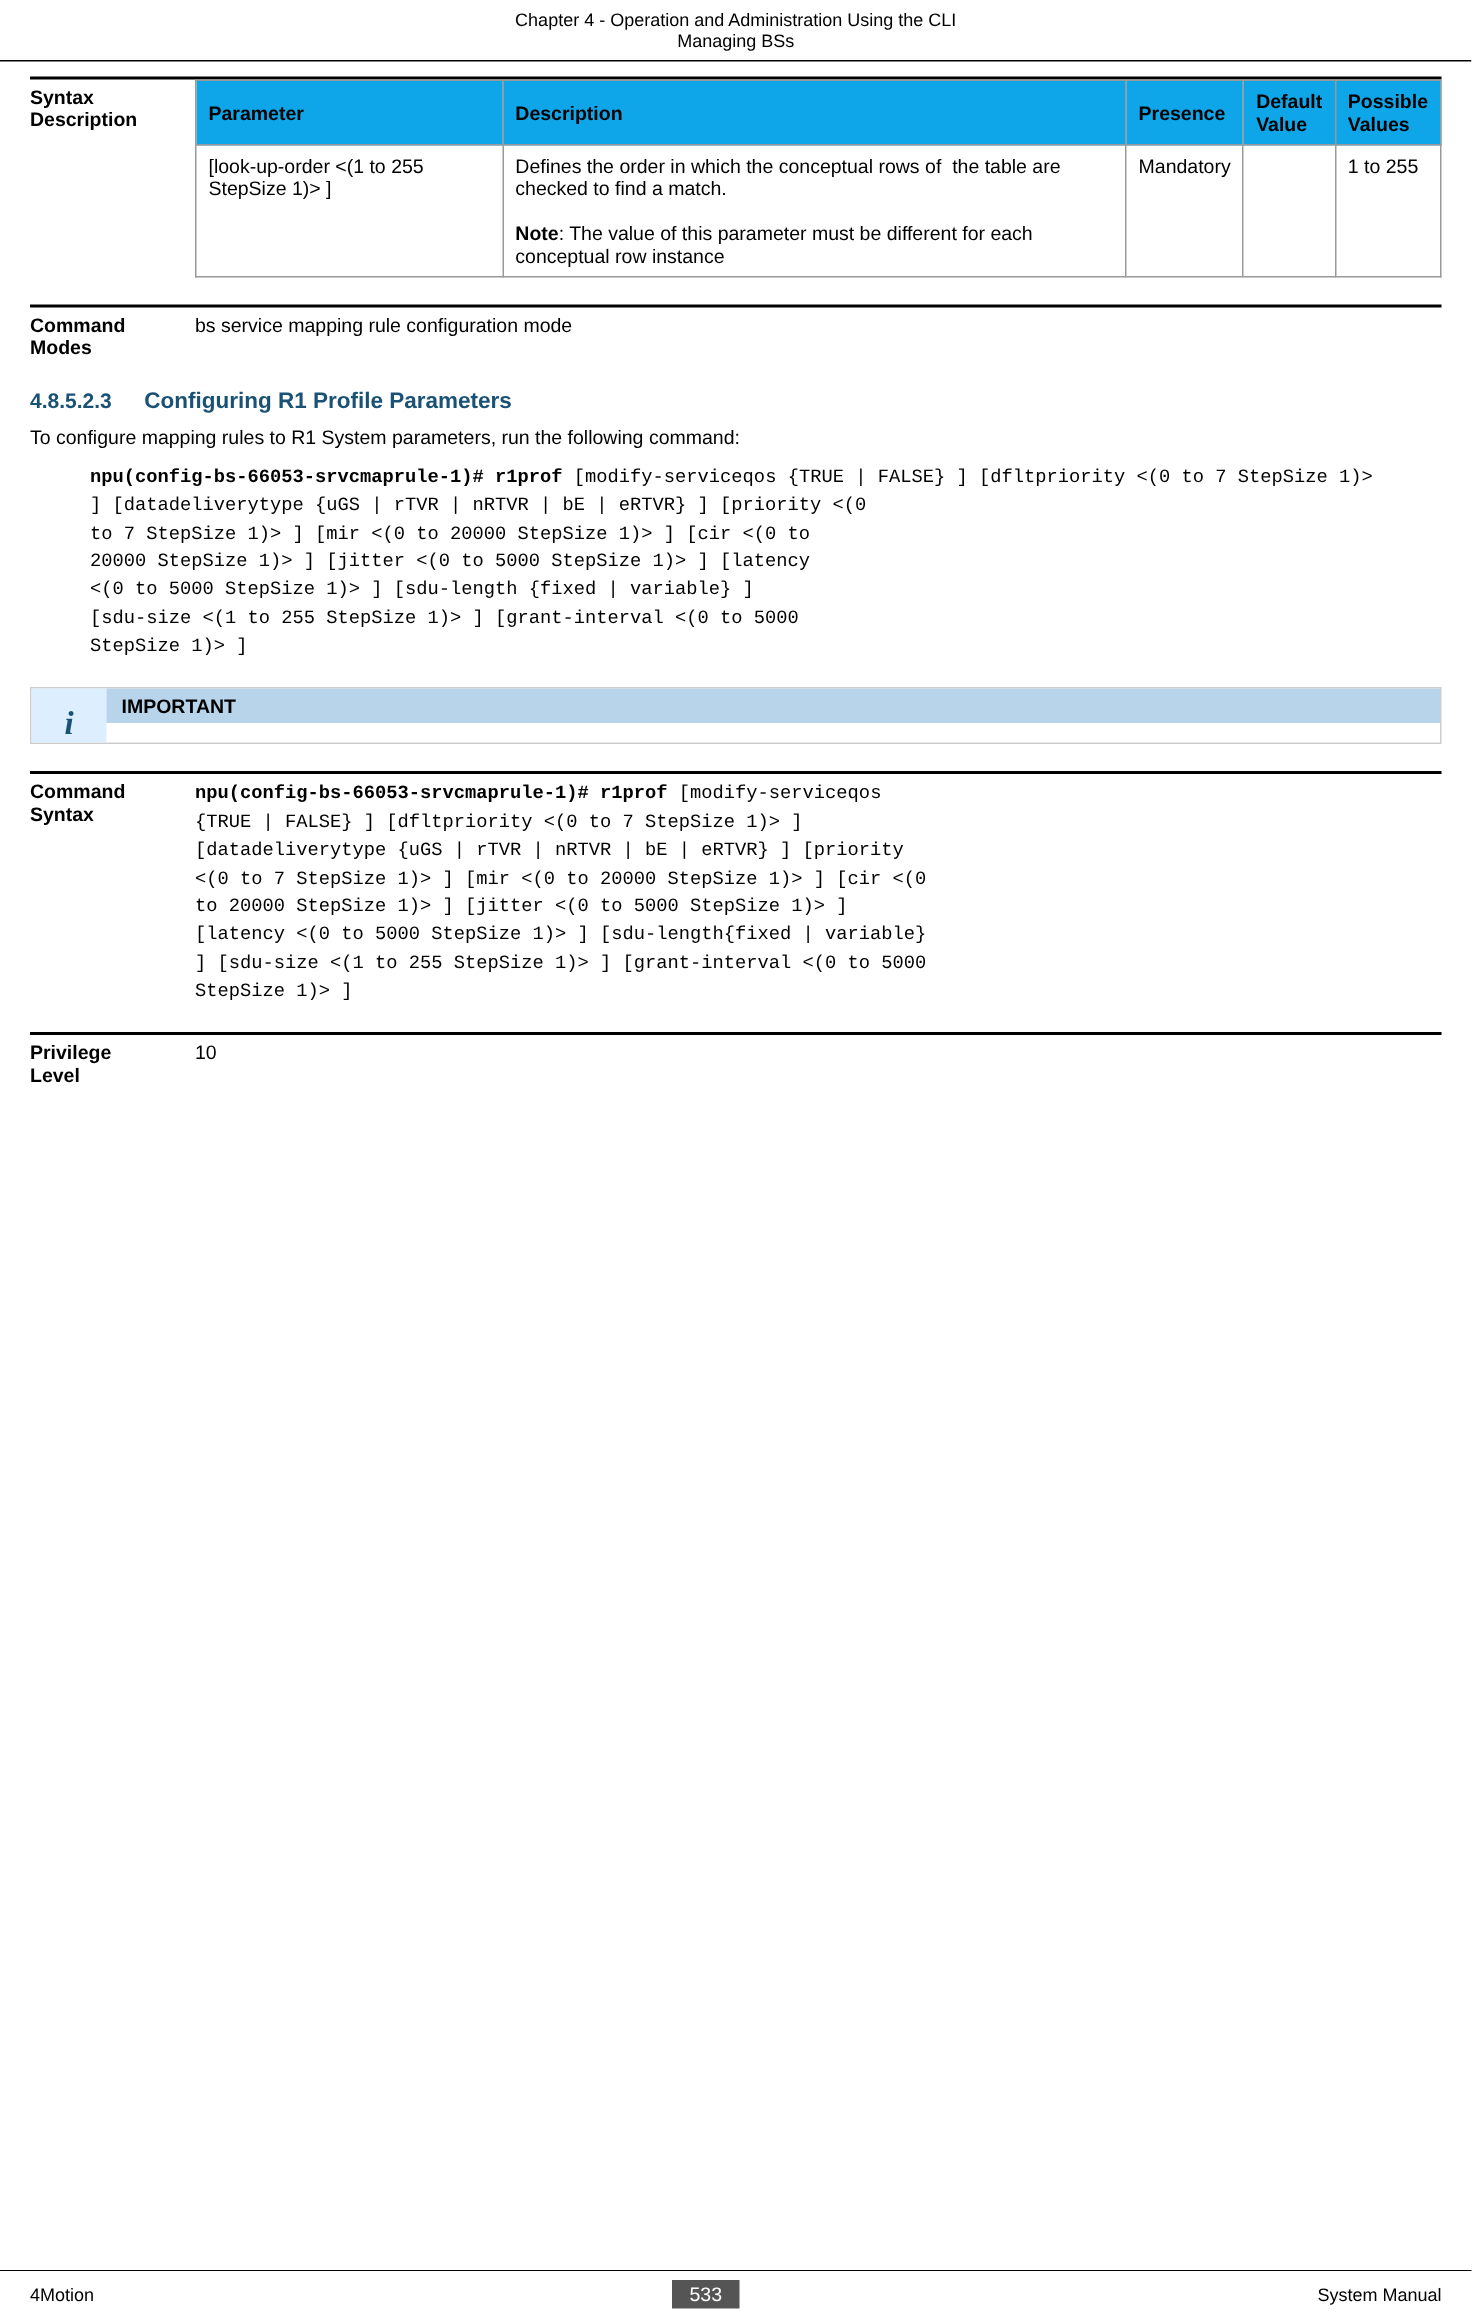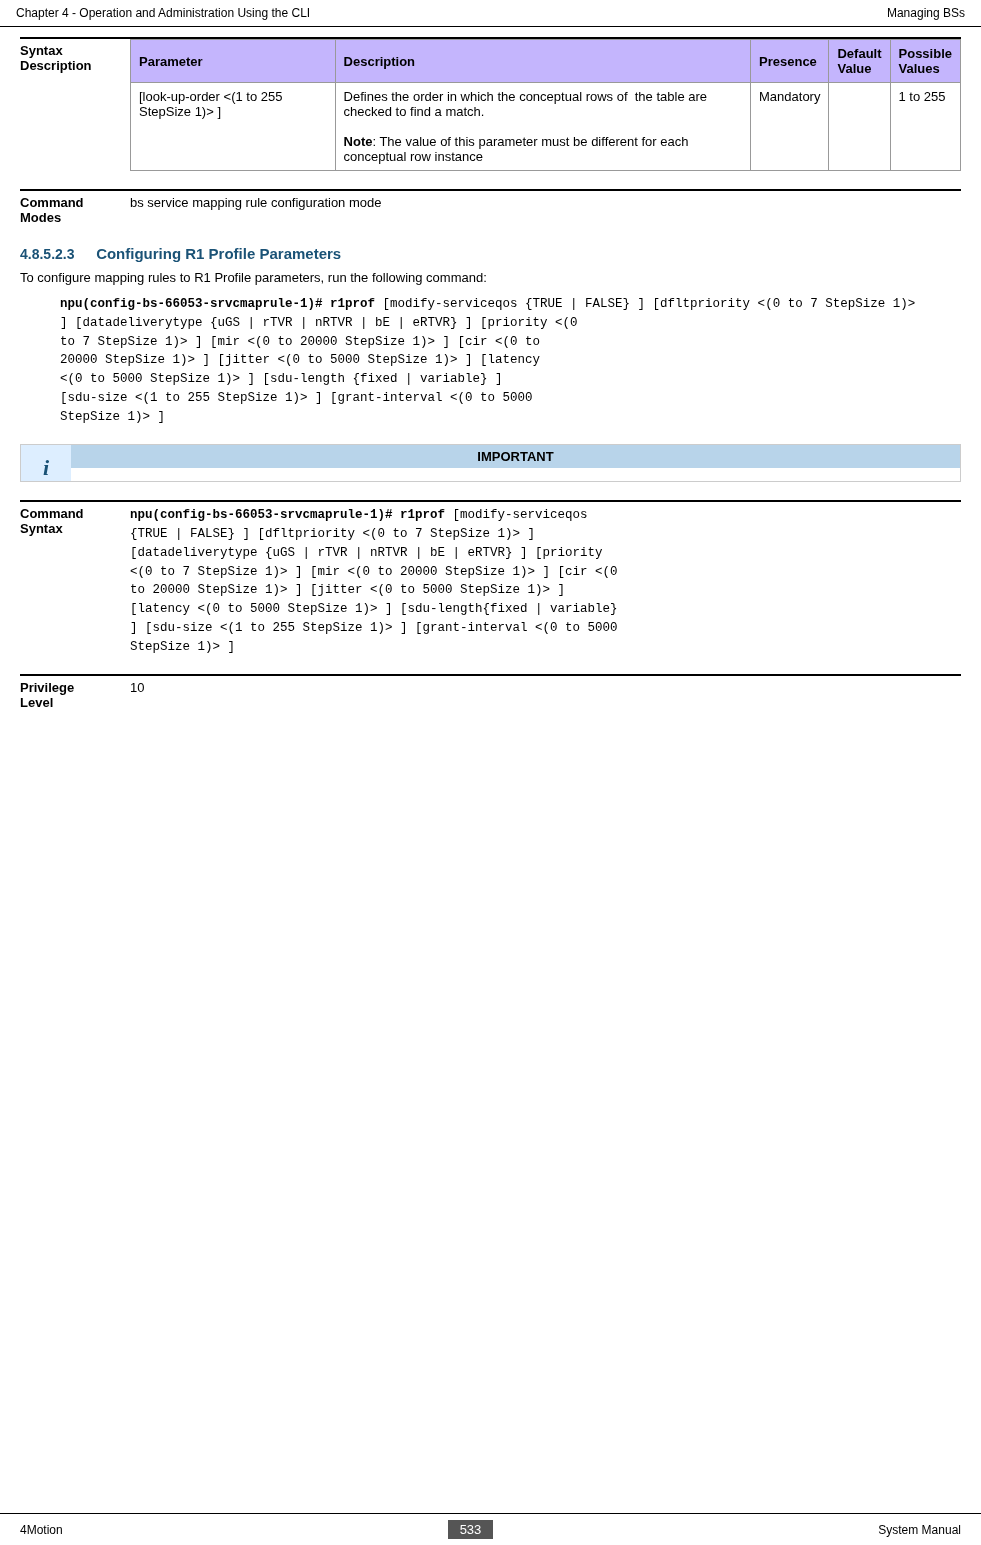--- a/index.html
+++ b/index.html
@@ -11,20 +11,21 @@
       width: 981px;
       min-height: 1545px;
     }
     .page-header {
       display: flex;
       justify-content: space-between;
       align-items: center;
       padding: 6px 16px;
       border-bottom: 1px solid #000;
       font-size: 12px;
+      flex-direction: column;
     }
     .page-content {
       padding: 10px 20px 20px 20px;
     }
     
     .syntax-desc-block {
       display: flex;
       margin-bottom: 18px;
     }
     .block-label {
@@ -39,21 +40,21 @@
       flex: 1;
       border-top: 2px solid #000;
     }
     
     table.param-table {
       width: 100%;
       border-collapse: collapse;
       font-size: 13px;
     }
     table.param-table th {
-      background: #c4b5fd;
+      background: #0ea5e9;
       border: 1px solid #999;
       padding: 6px 8px;
       text-align: left;
       font-weight: bold;
       margin-top: 28px;
     }
     table.param-table td {
       border: 1px solid #999;
       padding: 6px 8px;
       vertical-align: top;
@@ -129,21 +130,20 @@
       font-family: Georgia, serif;
     }
     .important-right {
       flex: 1;
     }
     .important-header {
       background: #b8d4ea;
       padding: 4px 10px;
       font-weight: bold;
       font-size: 13px;
-      text-align: center;
     }
     .important-text {
       padding: 8px 10px;
       font-size: 13px;
     }
     
     .cmd-syntax-block {
       display: flex;
       margin-bottom: 18px;
       border-top: 2px solid #000;
@@ -248,21 +248,21 @@
   <div class="command-modes-block">
     <div class="command-modes-label">Command<br>Modes</div>
     <div class="command-modes-content">bs service mapping rule configuration mode</div>
   </div>
 
   <div class="section-heading">
     <span class="section-number">4.8.5.2.3</span>
     <span class="section-title">Configuring R1 Profile Parameters</span>
   </div>
 
-  <p class="section-intro">To configure mapping rules to R1 Profile parameters, run the following command:</p>
+  <p class="section-intro">To configure mapping rules to R1 System parameters, run the following command:</p>
 
   <div class="code-block"><span class="code-bold">npu(config-bs-66053-srvcmaprule-1)# r1prof</span><span> [modify-serviceqos {TRUE | FALSE} ] [dfltpriority &lt;(0 to 7 StepSize 1)&gt; ] [datadeliverytype {uGS | rTVR | nRTVR | bE | eRTVR} ] [priority &lt;(0
 to 7 StepSize 1)&gt; ] [mir &lt;(0 to 20000 StepSize 1)&gt; ] [cir &lt;(0 to
 20000 StepSize 1)&gt; ] [jitter &lt;(0 to 5000 StepSize 1)&gt; ] [latency
 &lt;(0 to 5000 StepSize 1)&gt; ] [sdu-length {fixed | variable} ]
 [sdu-size &lt;(1 to 255 StepSize 1)&gt; ] [grant-interval &lt;(0 to 5000
 StepSize 1)&gt; ]</span></div>
 
   <div class="important-box">
     <div class="important-icon-col">

